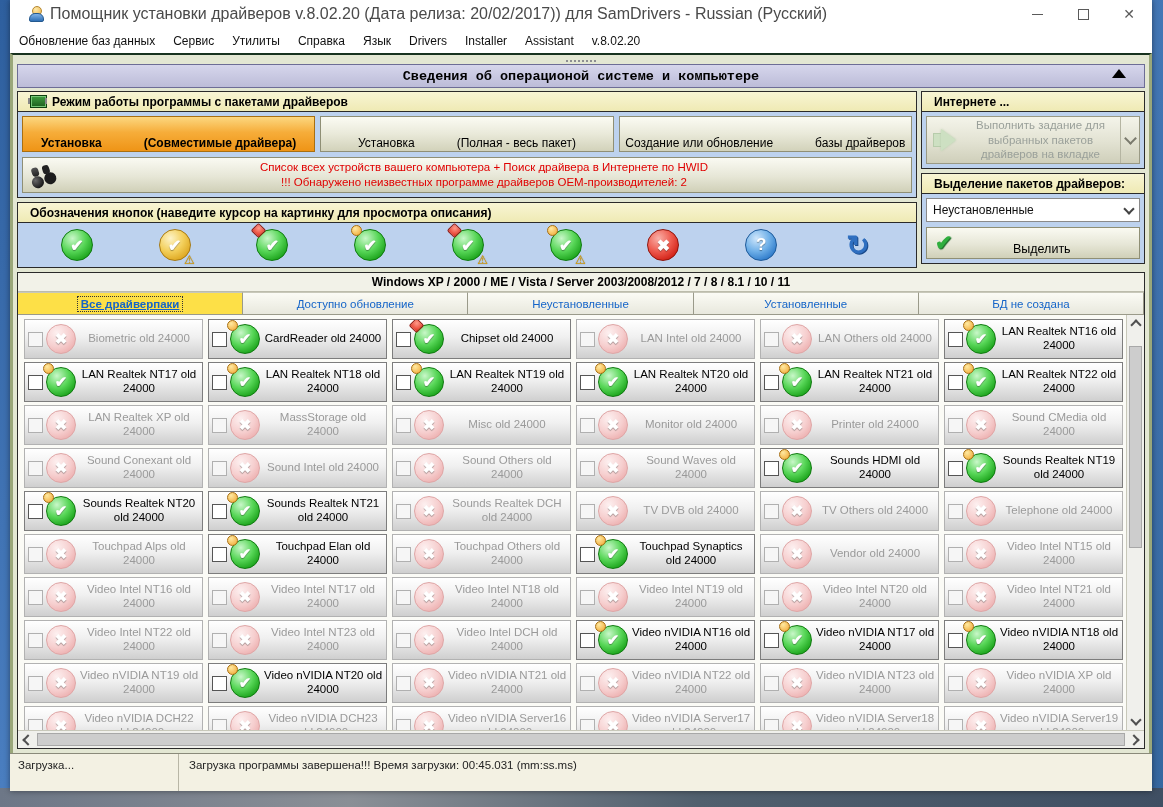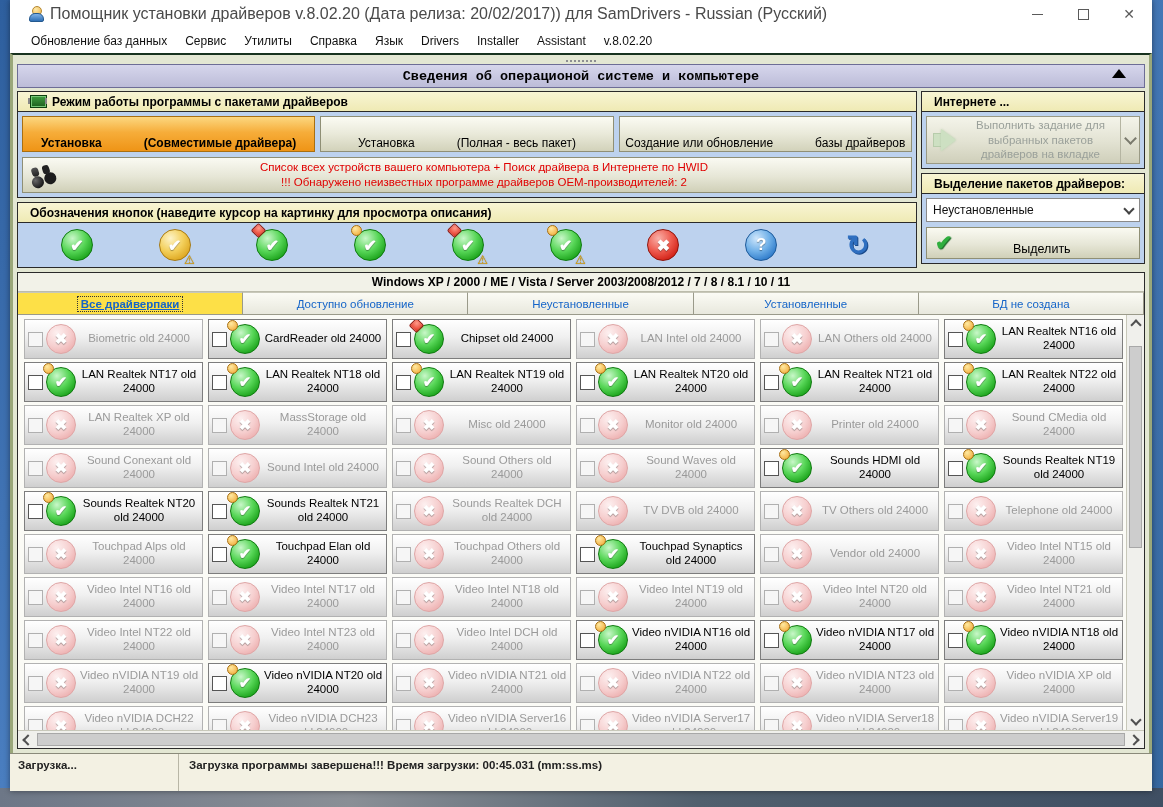--- a/index.html
+++ b/index.html
@@ -18,21 +18,21 @@
   .app-icon::after{content:"";position:absolute;left:1px;bottom:0;width:13px;height:7px;border-radius:6px 6px 2px 2px;
     background:linear-gradient(#7fb2e8,#2f6fb4);border:1px solid #24598f;}
   .title-text{font-size:16px;color:#4a4a4a;white-space:nowrap;overflow:hidden;}
   .win-controls{margin-left:auto;display:flex;height:100%;flex:none;}
   .win-btn{width:46px;height:100%;display:flex;align-items:center;justify-content:center;color:#5a5a5a;}
   .glyph-min{width:11px;height:1px;background:#5a5a5a;}
   .glyph-max{width:9px;height:9px;border:1px solid #5a5a5a;}
   .glyph-close{font-size:14px;line-height:1;color:#5a5a5a;}
 
   .menubar{height:25px;display:flex;align-items:center;background:#fff;font-size:12px;color:#111;
-    padding-left:12px;flex:none;}
+    padding-left:0;flex:none;}
   .menu-item{padding:3px 9px;cursor:default;}
 
   
   .client{flex:1;background:#e3e7d3;border-top:2px solid #18321f;border-left:3px solid #9aa77a;
     border-right:3px solid #9aa77a;padding:2px 4px 0 4px;display:flex;flex-direction:column;overflow:hidden;}
   .grip{height:7px;display:flex;align-items:center;justify-content:center;flex:none;}
   .grip span{width:2px;height:2px;background:#70707e;border-radius:50%;margin:0 1px;}
   .info-header{height:22px;flex:none;background:linear-gradient(#d6d6ec,#bcbcd8);
     border:1px solid #6d6d96;display:flex;align-items:center;position:relative;margin-bottom:3px;font-family:Liberation Mono, monospace;}
   .info-header .t{flex:1;text-align:center;font-weight:bold;font-size:13.5px;color:#000;}
@@ -137,21 +137,21 @@
   .vscroll{width:17px;flex:none;background:#f0f0ec;border-left:1px solid #c8c8ba;display:flex;flex-direction:column;align-items:center;}
   .hscroll{height:17px;flex:none;background:#f0f0ec;border-top:1px solid #c8c8ba;display:flex;align-items:center;}
   .sc-btn{width:17px;height:17px;display:flex;align-items:center;justify-content:center;flex:none;}
   .sc-chev{width:6px;height:6px;border-right:2px solid #505050;border-bottom:2px solid #505050;}
   .up{transform:rotate(-135deg);margin-top:3px;} .down{transform:rotate(45deg);margin-bottom:3px;}
   .left{transform:rotate(135deg);margin-left:3px;} .right{transform:rotate(-45deg);margin-right:3px;}
   .vthumb{width:11px;height:200px;margin-top:14px;background:#cdcdcd;border:1px solid #a8a8a8;}
   .hthumb{flex:1;height:11px;margin:0 2px;background:#cdcdcd;border:1px solid #a8a8a8;}
 
   
-  .statusbar{height:37px;flex:none;background:#f3f1e3;border-top:1px solid #8a8a7a;display:flex;font-size:11.5px;color:#222;font-weight:bold;}
+  .statusbar{height:37px;flex:none;background:#f3f1e3;border-top:1px solid #8a8a7a;display:flex;font-size:11.5px;color:#222;}
   .status-left{width:152px;flex:none;padding:5px 8px;border-right:1px solid #b8b6a6;}
   .status-msg{flex:1;padding:5px 10px;}
 </style>
 </head>
 <body>
 
 <div class="stage">
   <div class="desktop-bottom"></div>
 
   <div class="window">

